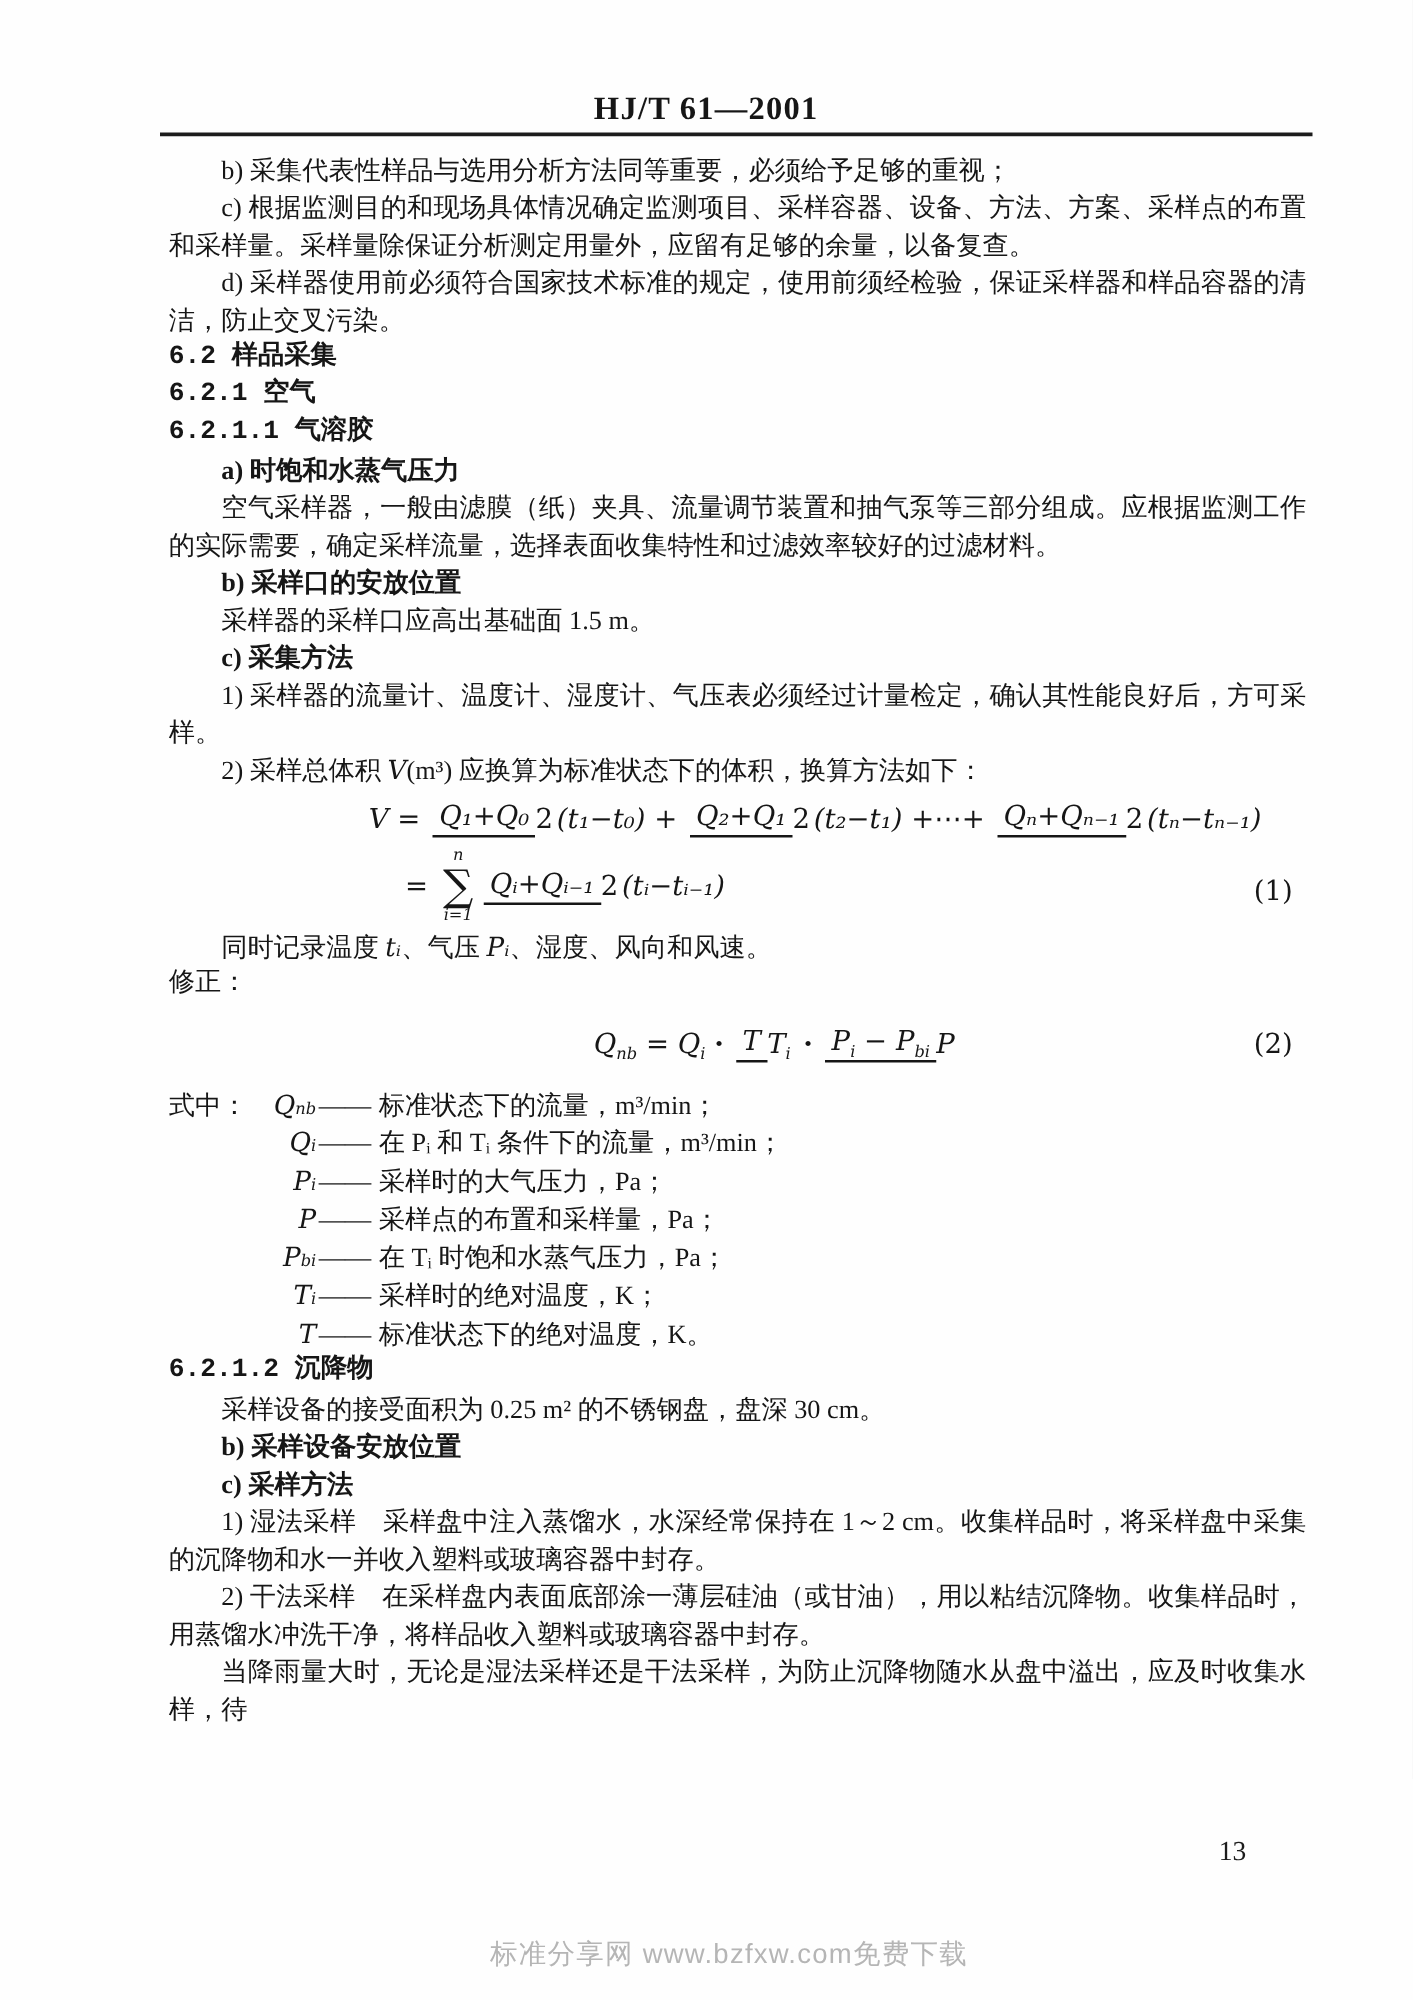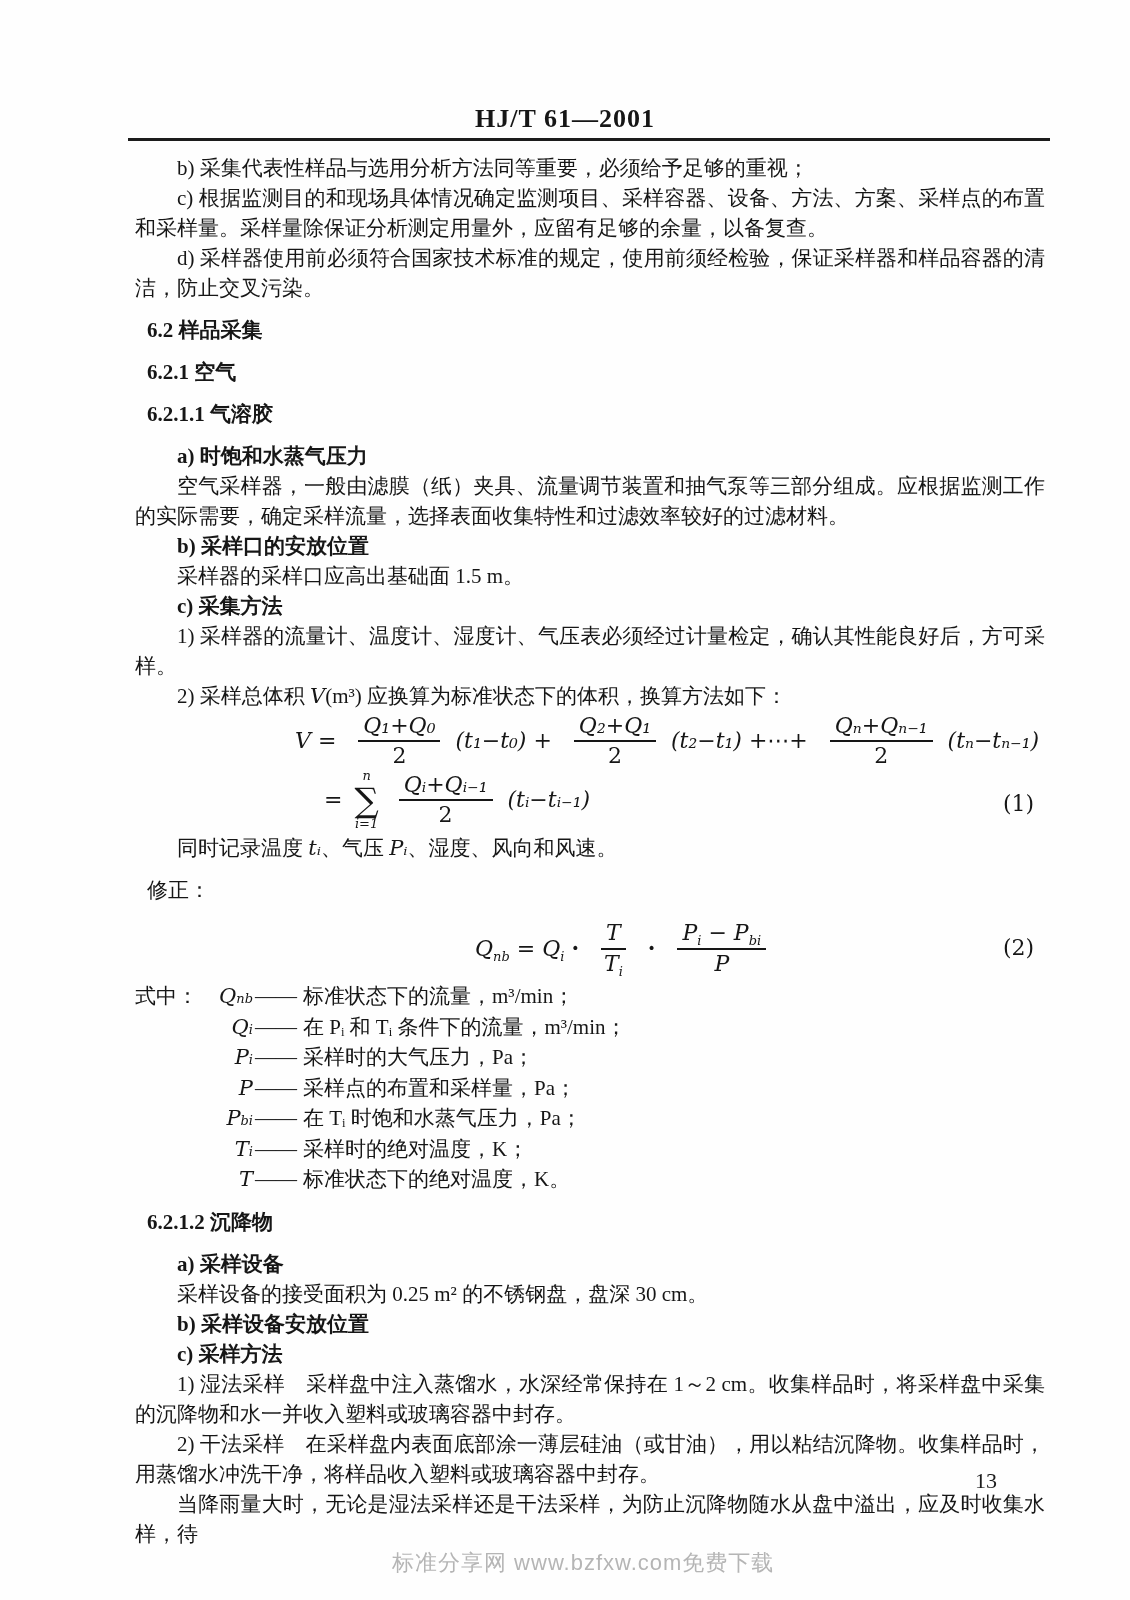--- a/index.html
+++ b/index.html
@@ -8,21 +8,21 @@
     font-family:"Liberation Serif","DejaVu Serif",serif;
   }
   .page{
     position:relative;
     width:1130px;height:1600px;
     background:#fefefe;
     color:#161616;
     overflow:hidden;
     margin:0 auto;
   }
-  .header{padding-top:104px;}
+  .header{padding-top:72px;}
   .doc-code{
     text-align:center;
     font-weight:700;
     font-size:26px;
     line-height:30px;
     letter-spacing:1px;
     font-family:"Liberation Serif","DejaVu Serif",serif;
   }
   .header-rule{
     margin:4px 80px 0 128px;
@@ -30,43 +30,43 @@
     background:#1c1c1c;
   }
   .body{
     margin:12px 85px 0 135px;
     width:910px;
     font-size:21px;
     line-height:30px;
     text-align:justify;
   }
   p.para{margin:0;text-indent:2em;}
-  p.flush{margin:12px;text-indent:0;}
+  p.flush{margin:0;text-indent:0;font-family:Liberation Mono, monospace;}
   .sec-head{font-weight:700;text-indent:0;}
   .item-head{font-weight:700;}
   .mvar-inline{font-family:"DejaVu Serif",serif;font-style:italic;}
   
   .formula-block{position:relative;margin:2px 0;}
   .math-row{
     display:flex;align-items:center;
     min-height:45px;
     font-family:"DejaVu Serif",serif;
     font-size:22px;line-height:1.15;
     text-align:left;
   }
   .row1{margin-left:160px;}
   .row2{margin-left:182px;}
   .f2row{margin-left:340px;min-height:62px;}
   .mvar{font-style:italic;}
   .mop{font-style:normal;margin:0 7px;}
   .mdot{font-weight:700;}
   sub{font-size:13px;font-style:italic;line-height:0;}
   .frac{
-    display:inline-flex;flex-direction:column;align-items:center;
-    vertical-align:middle;margin:0 15px;
+    display:inline-flex;flex-direction:row;align-items:center;
+    vertical-align:middle;margin:0 3px;
   }
   .frac .num{border-bottom:2px solid #161616;padding:0 5px 2px;}
   .frac .den{padding-top:1px;}
   .sum-wrap{
     display:inline-flex;flex-direction:column;align-items:center;
     margin:0 5px;line-height:1;
   }
   .sum-upper,.sum-lower{font-size:13px;font-style:italic;line-height:1.1;}
   .sum-sigma{font-size:34px;font-style:normal;line-height:1;}
   .eq-tag{
@@ -247,21 +247,20 @@
         <span class="where-sym">
             <span>T</span>
             <sub></sub>
           </span>
         <span class="where-dash">——</span>
         <span class="where-desc">标准状态下的绝对温度，K。</span>
       </div>
     </div>
 
     <p class="flush sec-head m-top4">6.2.1.2 沉降物</p>
-    <p class="para item-head">a) 采样设备</p>
     <p class="para">采样设备的接受面积为 0.25 m² 的不锈钢盘，盘深 30 cm。</p>
     <p class="para item-head">b) 采样设备安放位置</p>
     <p class="para item-head">c) 采样方法</p>
     <p class="para">1) 湿法采样　采样盘中注入蒸馏水，水深经常保持在 1～2 cm。收集样品时，将采样盘中采集的沉降物和水一并收入塑料或玻璃容器中封存。</p>
     <p class="para">2) 干法采样　在采样盘内表面底部涂一薄层硅油（或甘油），用以粘结沉降物。收集样品时，用蒸馏水冲洗干净，将样品收入塑料或玻璃容器中封存。</p>
     <p class="para">当降雨量大时，无论是湿法采样还是干法采样，为防止沉降物随水从盘中溢出，应及时收集水样，待</p>
 
   </div>
 
   <div class="page-num">13</div>

